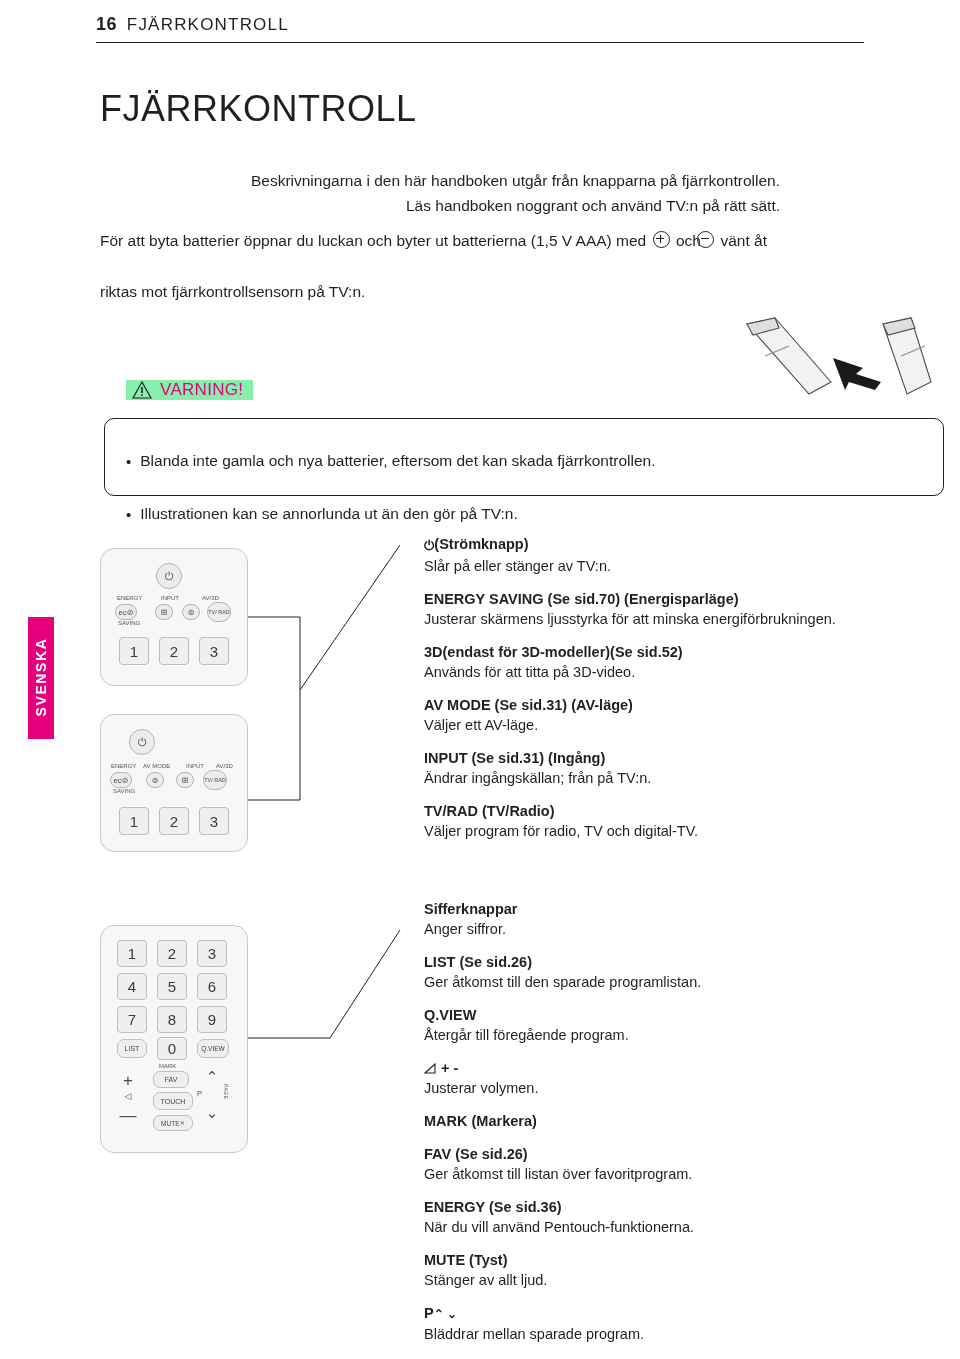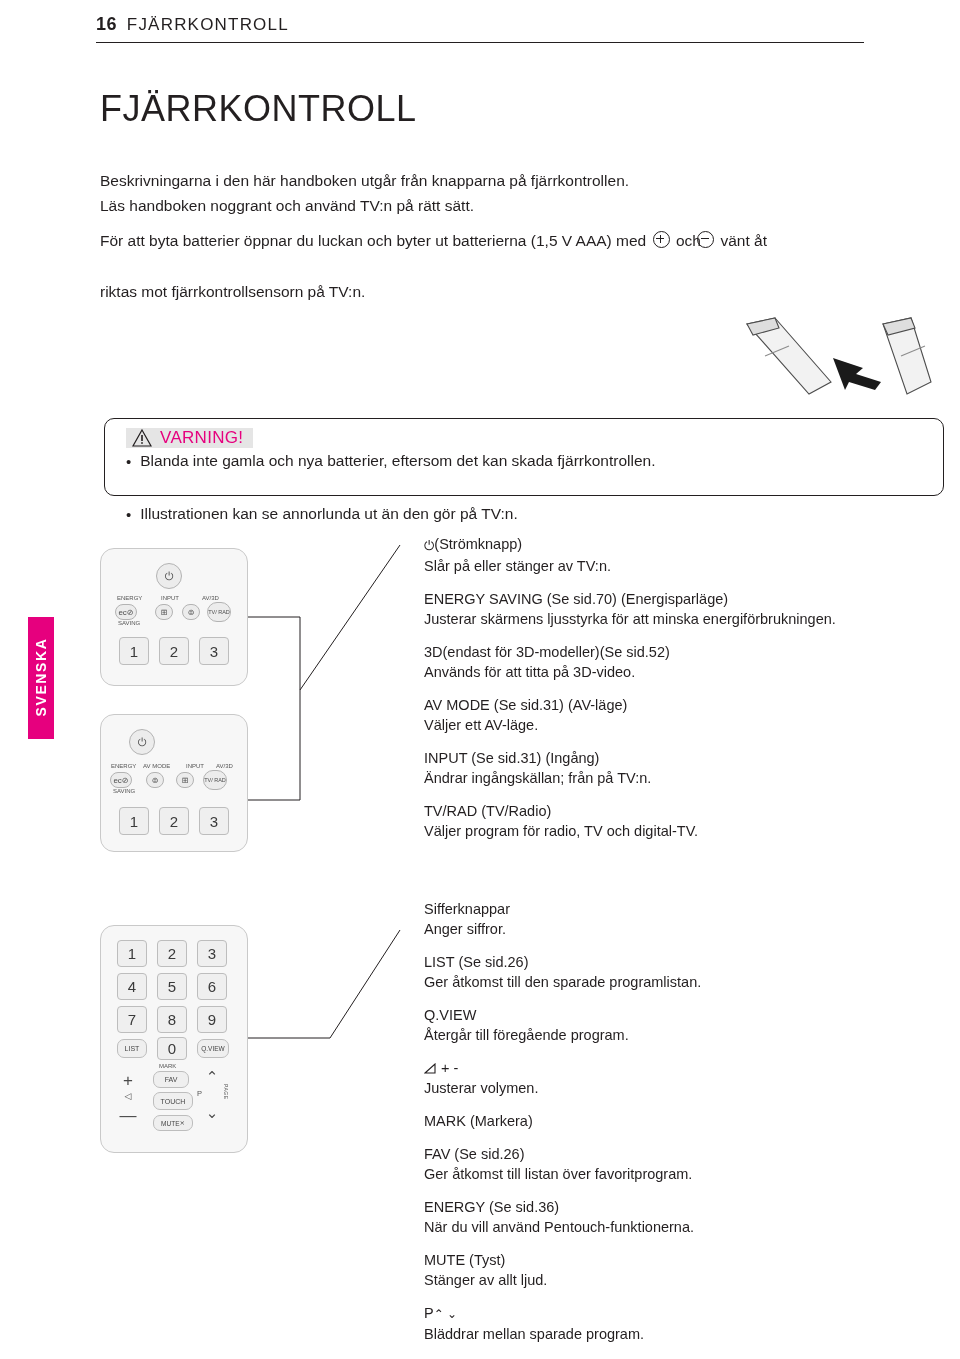--- a/index.html
+++ b/index.html
@@ -86,20 +86,21 @@
     position: absolute;
     left: 100px;
     top: 168px;
     width: 680px;
     font-size: 15.5px;
     line-height: 25px;
     color: #231f20;
   }
   .intro p {
     margin: 0 0 12px 0;
+    text-align: right;
   }
   .para2 {
     position: absolute;
     left: 100px;
     top: 228px;
     width: 700px;
     font-size: 15.5px;
     line-height: 25.5px;
     color: #231f20;
   }
@@ -148,22 +149,22 @@
     top: 418px;
     width: 840px;
     height: 78px;
     border: 1px solid #231f20;
     border-radius: 10px;
     box-sizing: border-box;
   }
   .warn-label {
     position: absolute;
     left: 126px;
-    top: 428px;
-    background: #e5e5e5;
+    top: 380px;
+    background: #86efac;
     padding: 0 10px 0 6px;
     display: flex;
     align-items: center;
     gap: 8px;
   }
   .warn-label .warn-txt {
     font-size: 17px;
     color: #e6007e;
     letter-spacing: 0.3px;
   }
@@ -266,21 +267,21 @@
     width: 960px; height: 1359px;
     pointer-events: none;
   }
   
   .desc {
     position: absolute;
     font-size: 14.5px;
     line-height: 20px;
     color: #231f20;
   }
-  .desc b { font-weight: normal; text-align: center; }
+  .desc b { font-weight: bold; text-align: center; }
   .desc .sub { display: block; }
   .blk { margin-bottom: 13px; }
   .pwr-glyph {
     display: inline-block;
     font-size: 13px;
     vertical-align: -1px;
   }
   .vol-glyph {
     display: inline-block;
     width: 13px;

